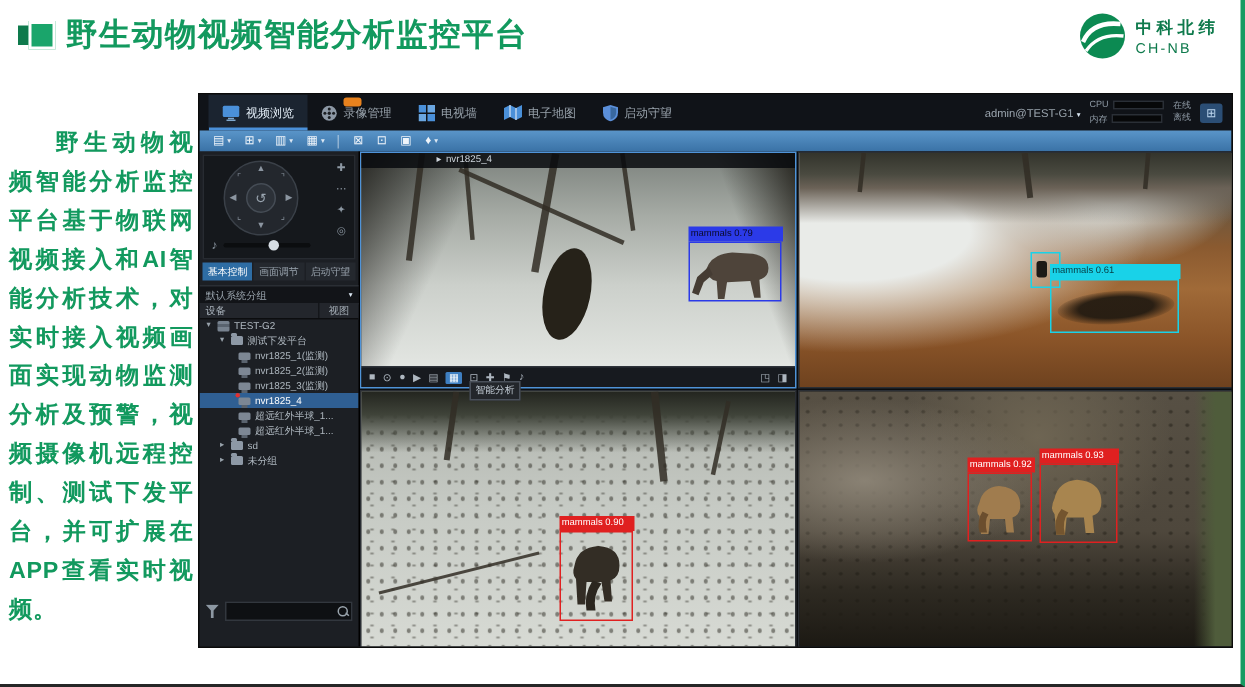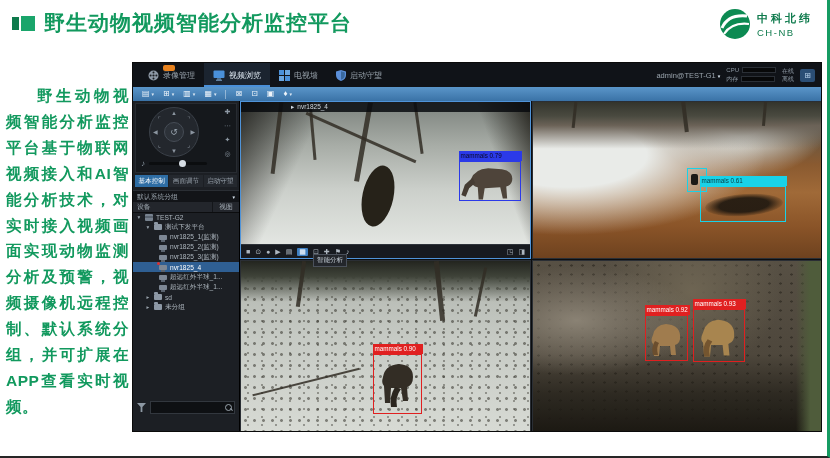--- a/index.html
+++ b/index.html
@@ -138,53 +138,60 @@
       <circle cx="17" cy="17" r="15" fill="#0c8a52"></circle>
       <path d="M4 21 Q10 7 29 9" stroke="#fff" stroke-width="3" fill="none"></path>
       <path d="M6 27 Q14 15 31 17" stroke="#fff" stroke-width="2.2" fill="none"></path>
     </svg>
     <div class="logo-txt">
       <span class="logo-name">中科北纬</span>
       <span class="logo-abbr">CH-NB</span>
     </div>
   </div>
 
-  <div class="bodytxt">野生动物视频智能分析监控平台基于物联网视频接入和AI智能分析技术，对实时接入视频画面实现动物监测分析及预警，视频摄像机远程控制、默认系统分组，并可扩展在APP查看实时视频。</div>
+  <div class="bodytxt">野生动物视频智能分析监控平台基于物联网视频接入和AI智能分析技术，对实时接入视频画面实现动物监测分析及预警，视频摄像机远程控制、测试下发平台，并可扩展在APP查看实时视频。</div>
 
   <div class="app">
 
     <div class="menubar">
+      <div class="mtab active">
+        <svg width="12" height="11" viewBox="0 0 12 11">
+            <rect x="0.5" y="0.5" width="11" height="7.5" rx="1" fill="#4a90d9"></rect>
+            <rect x="4" y="8.5" width="4" height="1" fill="#7fa8cf"></rect>
+            <rect x="3" y="9.7" width="6" height="1" fill="#7fa8cf"></rect>
+          </svg>
+        <span>视频浏览</span>
+      </div>
       <div class="mtab">
         <svg width="11" height="11" viewBox="0 0 11 11">
             <circle cx="5.5" cy="5.5" r="5" fill="#8d98a5"></circle>
             <circle cx="5.5" cy="5.5" r="1.1" fill="#1b1e22"></circle>
             <circle cx="5.5" cy="2.6" r="1" fill="#1b1e22"></circle>
             <circle cx="5.5" cy="8.4" r="1" fill="#1b1e22"></circle>
             <circle cx="2.6" cy="5.5" r="1" fill="#1b1e22"></circle>
             <circle cx="8.4" cy="5.5" r="1" fill="#1b1e22"></circle>
           </svg>
         <span>录像管理</span>
         <span class="badge"></span>
       </div>
-      <div class="mtab active">
-        <svg width="12" height="11" viewBox="0 0 12 11">
-            <rect x="0.5" y="0.5" width="11" height="7.5" rx="1" fill="#4a90d9"></rect>
-            <rect x="4" y="8.5" width="4" height="1" fill="#7fa8cf"></rect>
-            <rect x="3" y="9.7" width="6" height="1" fill="#7fa8cf"></rect>
-          </svg>
-        <span>视频浏览</span>
-      </div>
       <div class="mtab">
         <svg width="11" height="11" viewBox="0 0 11 11">
             <rect x="0" y="0" width="5" height="5" fill="#4a90d9"></rect>
             <rect x="6" y="0" width="5" height="5" fill="#6aa6e0"></rect>
             <rect x="0" y="6" width="5" height="5" fill="#6aa6e0"></rect>
             <rect x="6" y="6" width="5" height="5" fill="#4a90d9"></rect>
           </svg>
         <span>电视墙</span>
+      </div>
+      <div class="mtab">
+        <svg width="12" height="10" viewBox="0 0 12 10">
+            <path d="M0 2 L4 0 L8 2 L12 0 V8 L8 10 L4 8 L0 10 Z" fill="#4a90d9"></path>
+            <path d="M4 0 V8 M8 2 V10" stroke="#d7e5f4" stroke-width="0.8"></path>
+          </svg>
+        <span>电子地图</span>
       </div>
       <div class="mtab">
         <svg width="10" height="11" viewBox="0 0 10 11">
             <path d="M5 0 L10 1.5 V5 Q10 9.5 5 11 Q0 9.5 0 5 V1.5 Z" fill="#5b8fd9"></path>
             <path d="M5 1.2 L8.8 2.4 V5 Q8.8 8.6 5 9.8 Z" fill="#39689f"></path>
           </svg>
         <span>启动守望</span>
       </div>
 
       <div class="mright">

